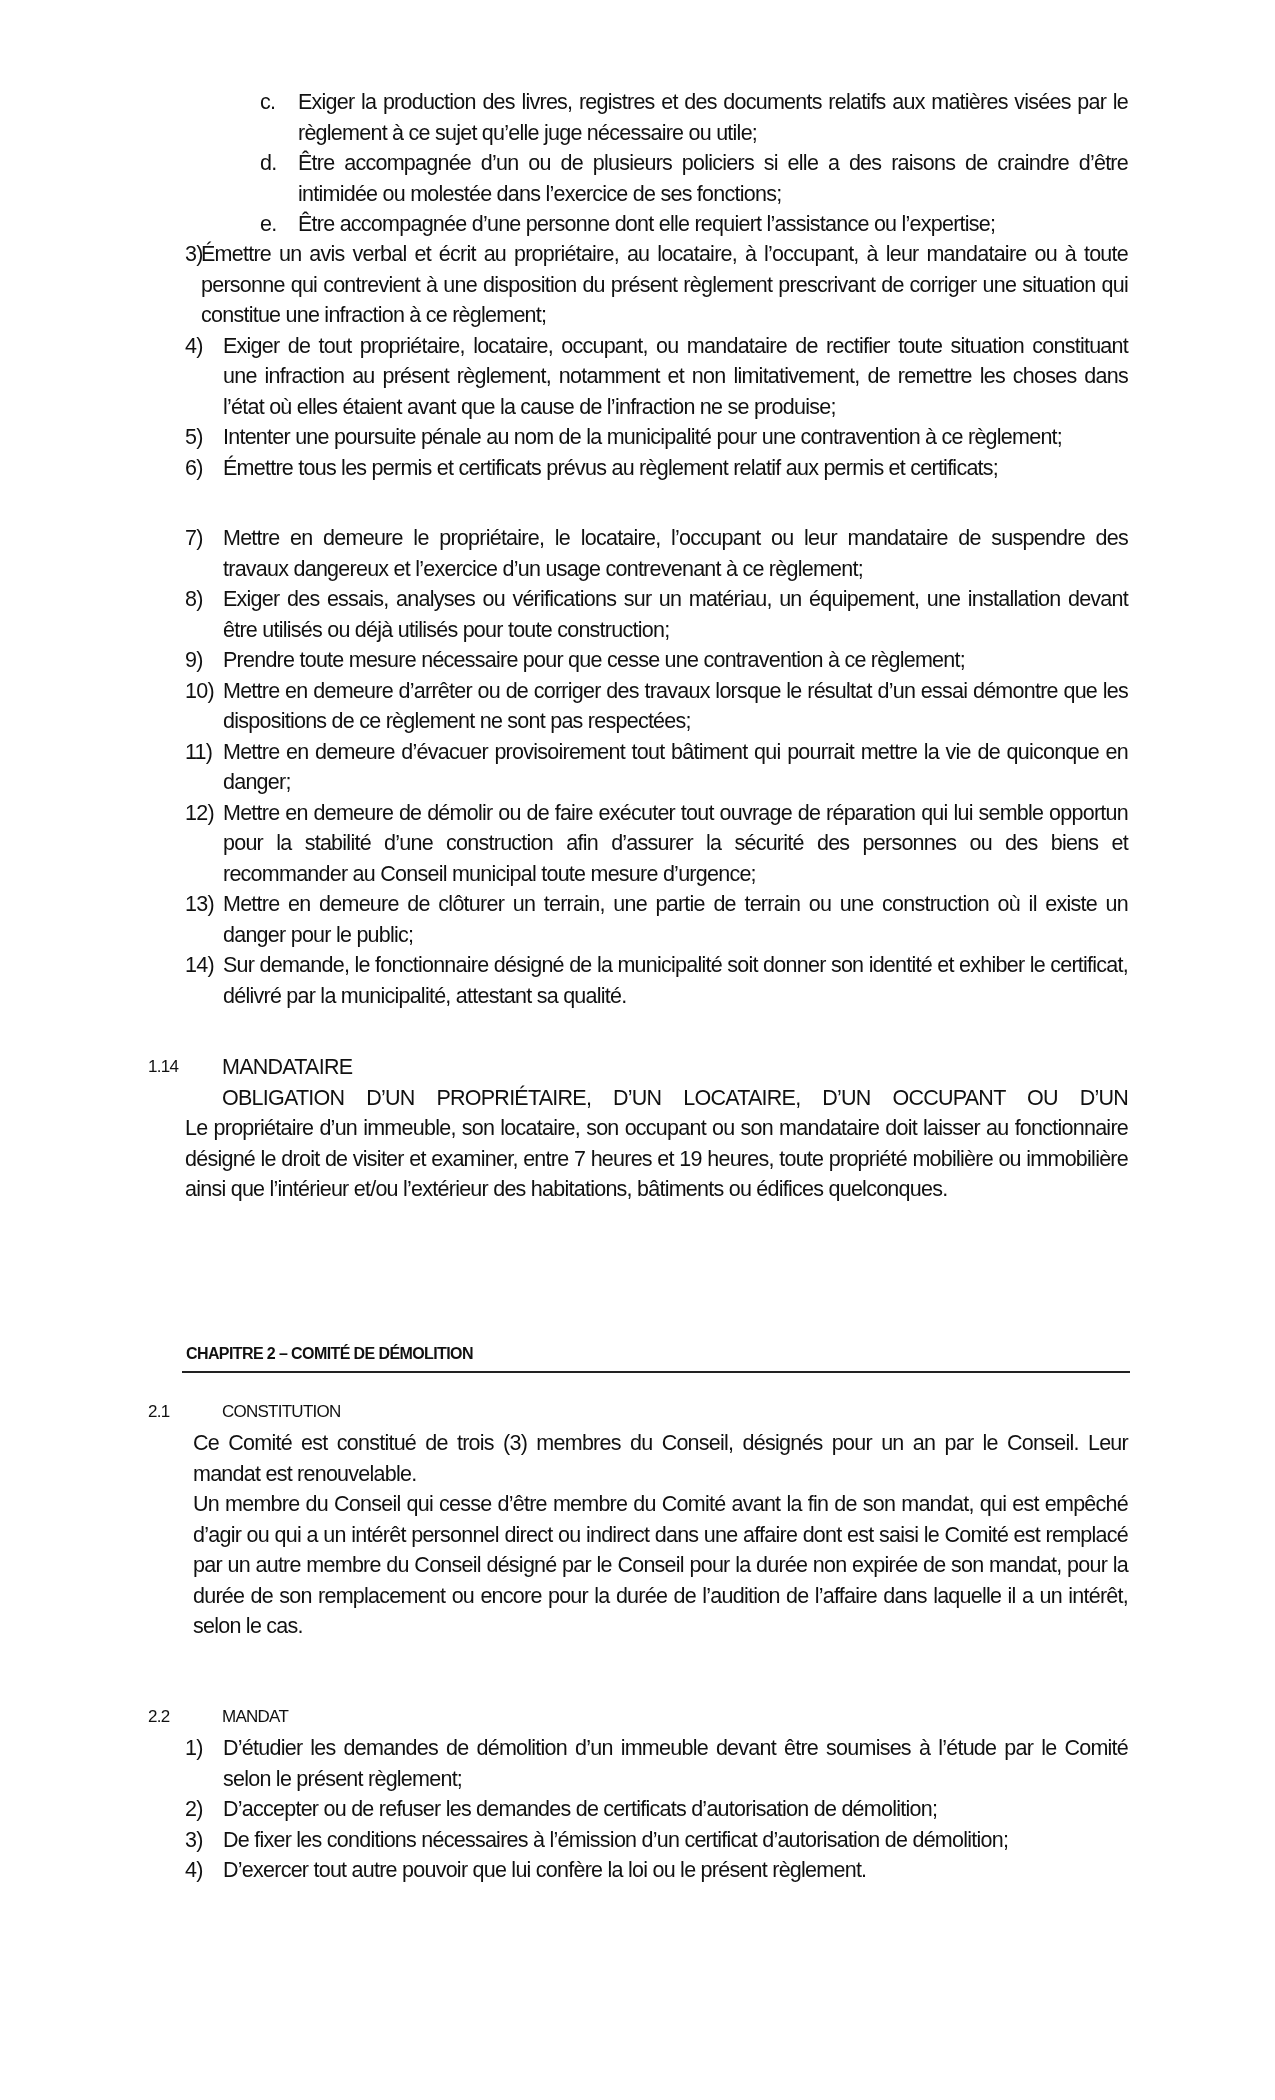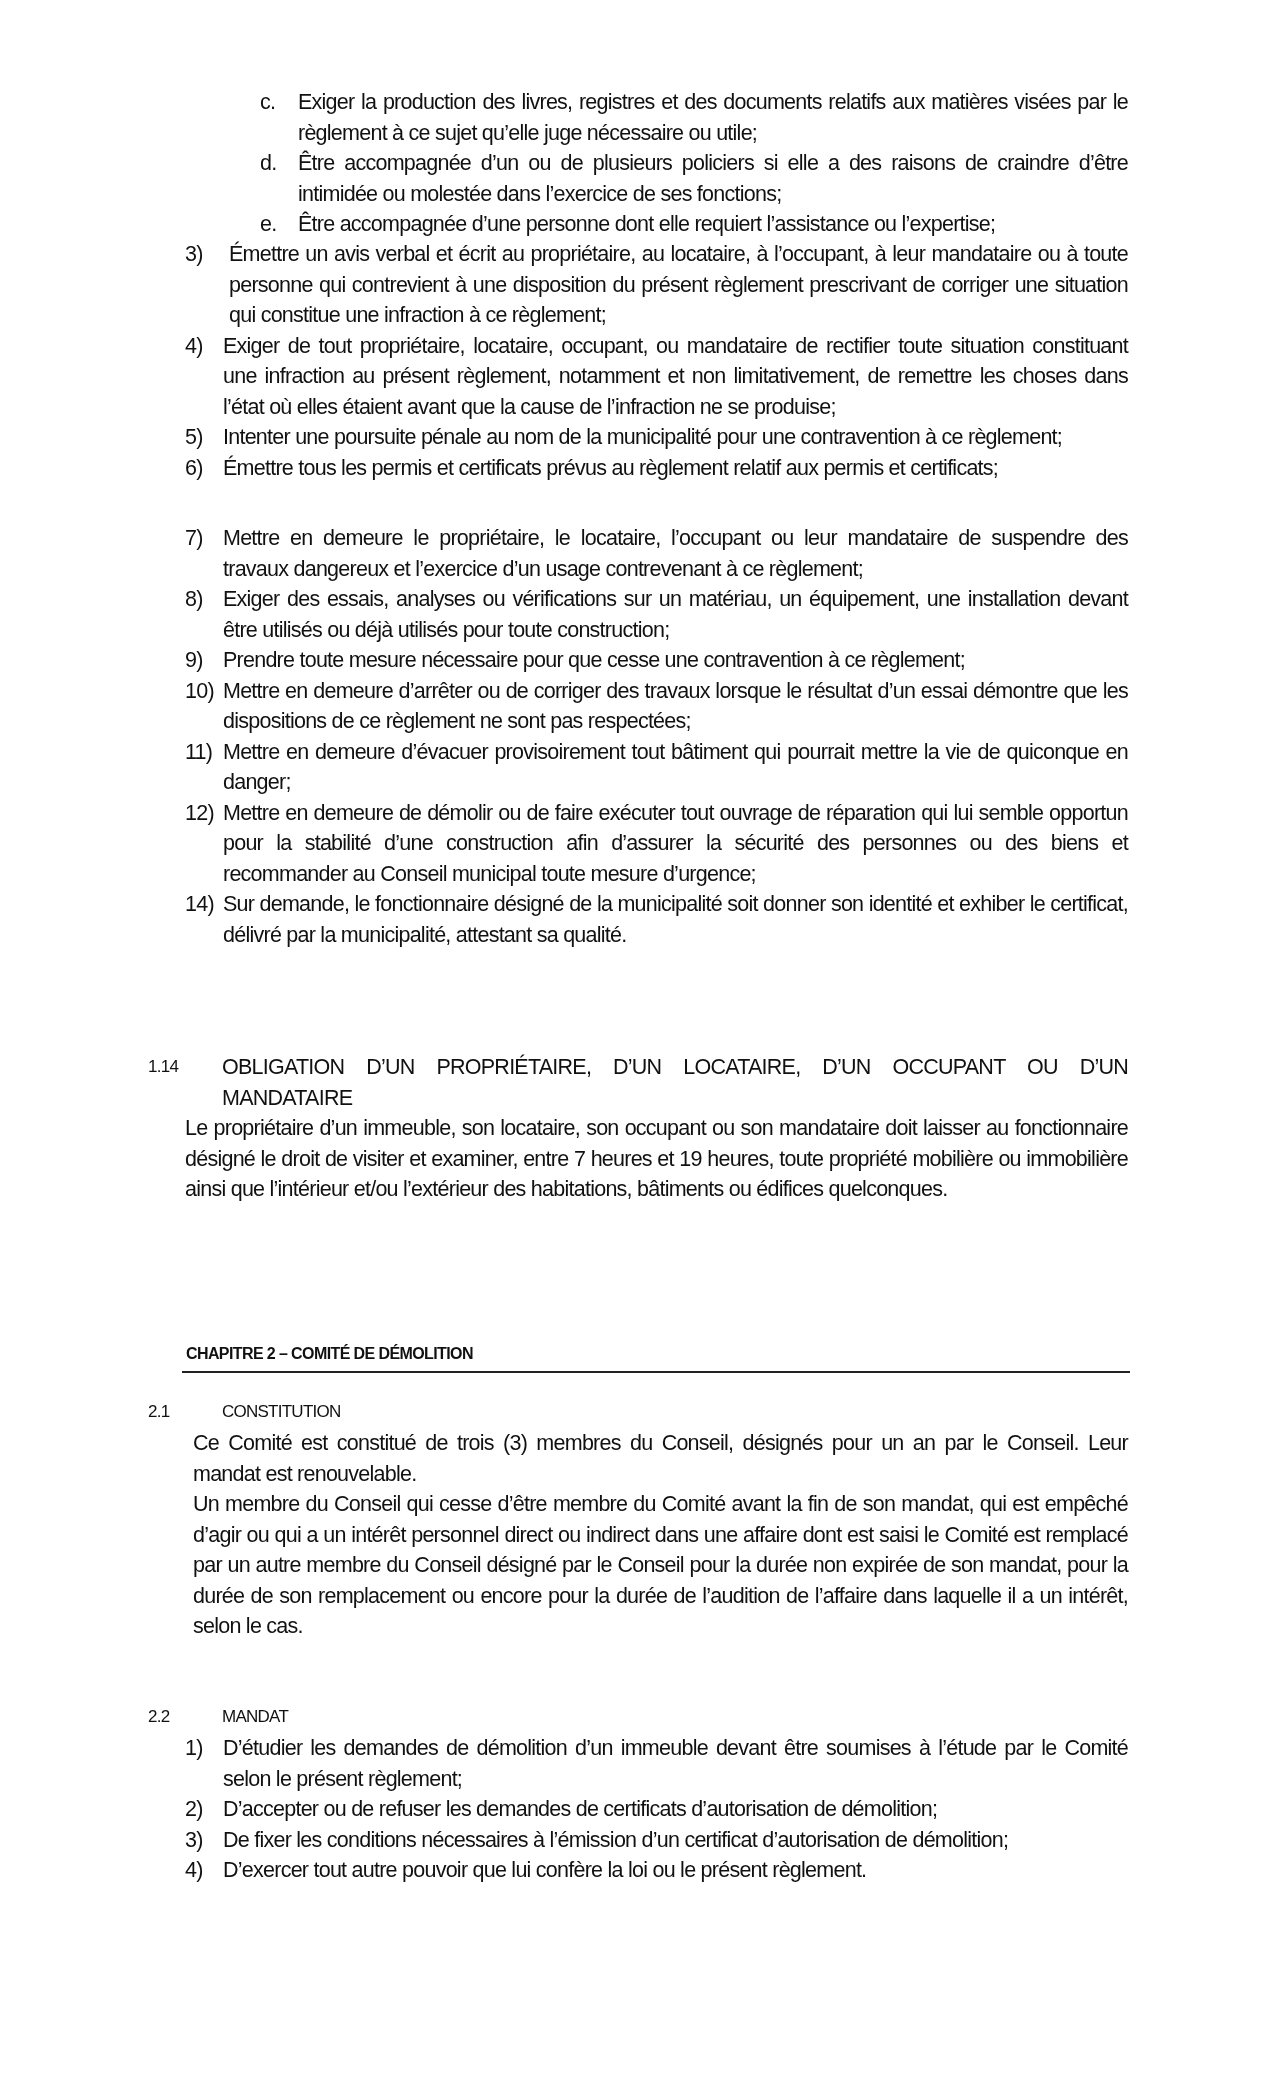--- a/index.html
+++ b/index.html
@@ -32,21 +32,21 @@
     </div>
     <div class="item">
       <span class="num">e.</span>
       <span class="txt" style="margin-left:38px;">Être accompagnée d’une personne dont elle requiert l’assistance ou l’expertise;</span>
     </div>
   </div>
 
   <div class="blk" style="left:185px; top:239px; width:943px;">
     <div class="item">
         <span class="num">3)</span>
-        <span class="txt" style="margin-left:44px;">Émettre un avis verbal et écrit au propriétaire, au locataire, à l’occupant, à leur mandataire ou à toute personne qui contrevient à une disposition du présent règlement prescrivant de corriger une situation qui constitue une infraction à ce règlement;</span>
+        <span class="txt" style="margin-left:16px;">Émettre un avis verbal et écrit au propriétaire, au locataire, à l’occupant, à leur mandataire ou à toute personne qui contrevient à une disposition du présent règlement prescrivant de corriger une situation qui constitue une infraction à ce règlement;</span>
       </div>
     <div class="item">
         <span class="num">4)</span>
         <span class="txt" style="margin-left:38px;">Exiger de tout propriétaire, locataire, occupant, ou mandataire de rectifier toute situation constituant une infraction au présent règlement, notamment et non limitativement, de remettre les choses dans l’état où elles étaient avant que la cause de l’infraction ne se produise;</span>
       </div>
     <div class="item">
         <span class="num">5)</span>
         <span class="txt" style="margin-left:38px;">Intenter une poursuite pénale au nom de la municipalité pour une contravention à ce règlement;</span>
       </div>
     <div class="item">
@@ -71,29 +71,33 @@
       </div>
     <div class="item">
         <span class="num">11)</span>
         <span class="txt" style="margin-left:38px;">Mettre en demeure d’évacuer provisoirement tout bâtiment qui pourrait mettre la vie de quiconque en danger;</span>
       </div>
     <div class="item">
         <span class="num">12)</span>
         <span class="txt" style="margin-left:38px;">Mettre en demeure de démolir ou de faire exécuter tout ouvrage de réparation qui lui semble opportun pour la stabilité d’une construction afin d’assurer la sécurité des personnes ou des biens et recommander au Conseil municipal toute mesure d’urgence;</span>
       </div>
     <div class="item">
+        <span class="num">13)</span>
+        <span class="txt" style="margin-left:38px;">Mettre en demeure de clôturer un terrain, une partie de terrain ou une construction où il existe un danger pour le public;</span>
+      </div>
+    <div class="item">
         <span class="num">14)</span>
         <span class="txt" style="margin-left:38px;">Sur demande, le fonctionnaire désigné de la municipalité soit donner son identité et exhiber le certificat, délivré par la municipalité, attestant sa qualité.</span>
       </div>
   </div>
 
   <div class="ln" style="left:148px; top:1052px;">1.14</div>
   <div class="blk" style="left:222px; top:1052px; width:906px;">
+    <div>MANDATAIRE</div>
     <div style="text-align:justify; text-align-last:justify;">OBLIGATION D’UN PROPRIÉTAIRE, D’UN LOCATAIRE, D’UN OCCUPANT OU D’UN</div>
-    <div>MANDATAIRE</div>
   </div>
   <div class="blk" style="left:185px; top:1113px; width:943px;">
     <p class="para">Le propriétaire d’un immeuble, son locataire, son occupant ou son mandataire doit laisser au fonctionnaire désigné le droit de visiter et examiner, entre 7 heures et 19 heures, toute propriété mobilière ou immobilière ainsi que l’intérieur et/ou l’extérieur des habitations, bâtiments ou édifices quelconques.</p>
   </div>
 
   <div class="heading-bold" style="left:186px; top:1345px;">CHAPITRE 2 – COMITÉ DE DÉMOLITION</div>
   <div class="rule" style="left:182px; top:1371px; width:948px;"></div>
 
   <div class="ln" style="left:148px; top:1397px;">2.1</div>
   <div class="ln" style="left:222px; top:1397px;">CONSTITUTION</div>

